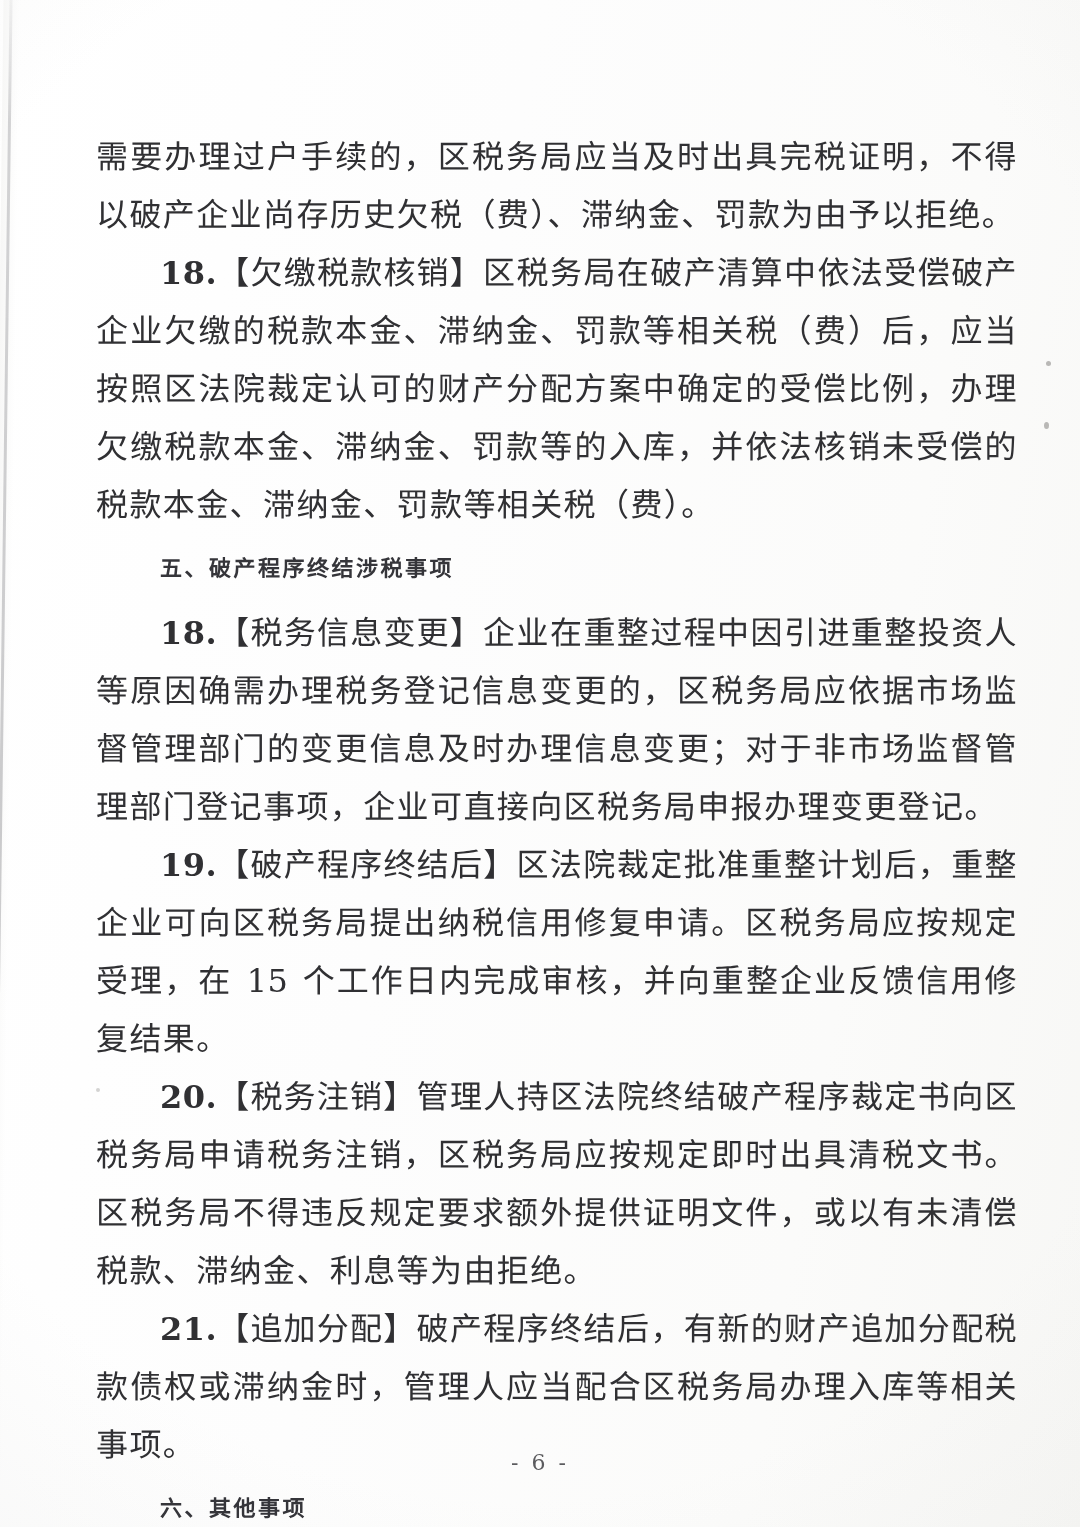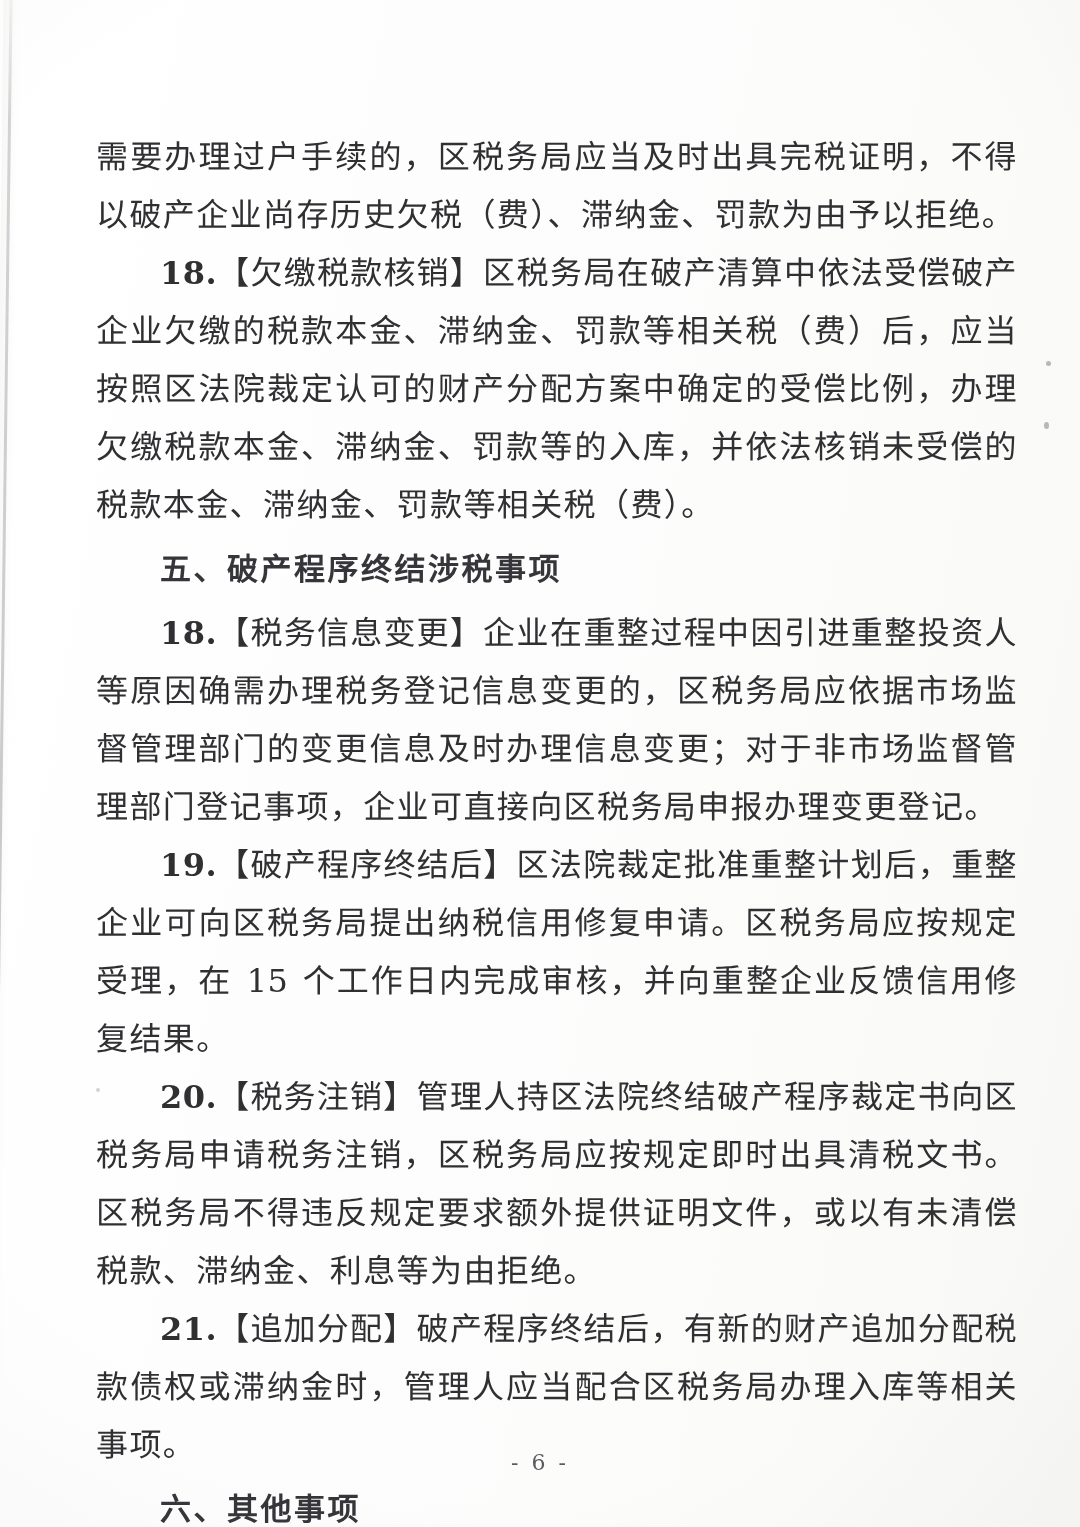--- a/index.html
+++ b/index.html
@@ -102,21 +102,21 @@
     font-family: "DejaVu Serif", "Liberation Serif", serif;
     letter-spacing: 0.5px;
     padding: 0 2px;
   }
 
   
   .heading {
     margin: 0;
     padding: 0 62px 0 96px;
     font-family: "DejaVu Sans", "Liberation Sans", sans-serif;
-    font-size: 31px;
+    font-size: 22px;
     line-height: 58px;
     font-weight: 700;
     letter-spacing: 2.5px;
     color: #35353a;
     text-indent: 64px;
   }
 
   .spacer-sm { height: 6px; }
 
   .page-number {

